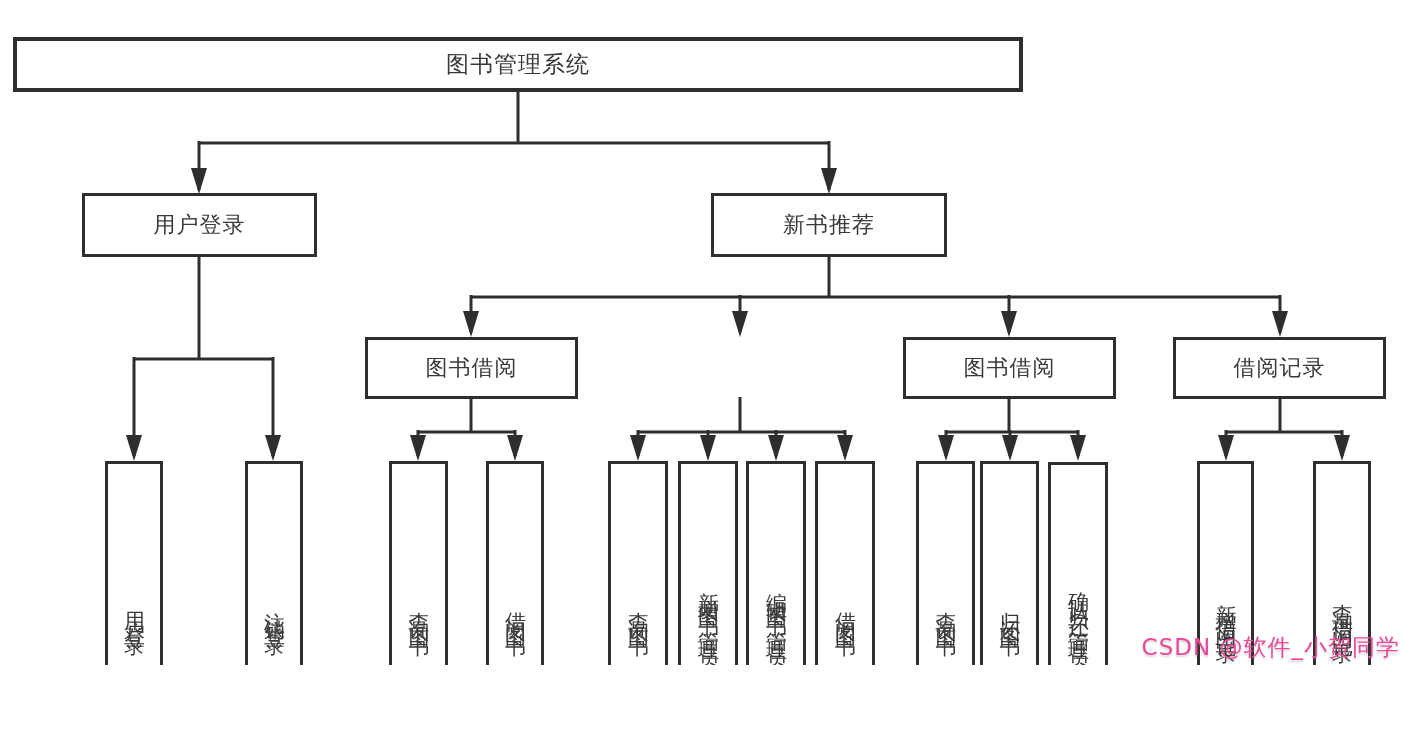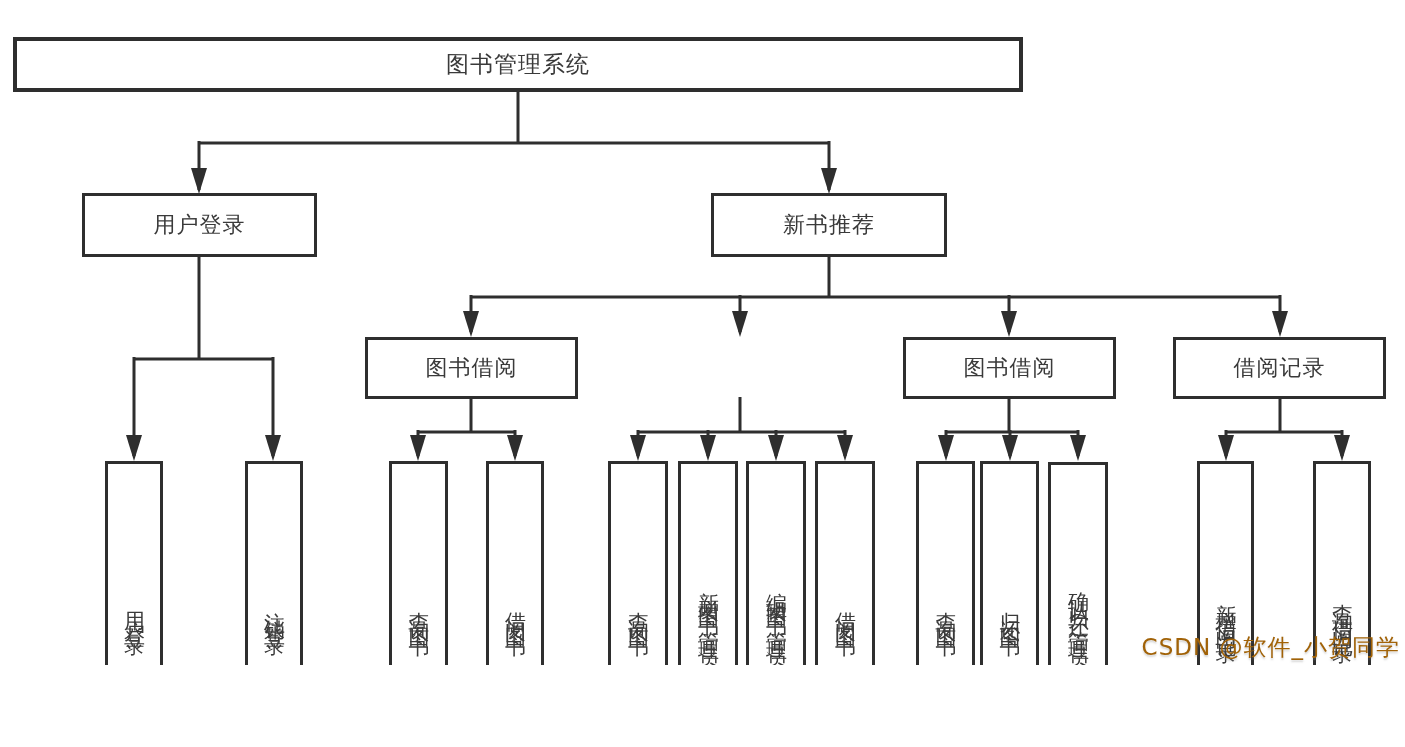--- a/index.html
+++ b/index.html
@@ -50,21 +50,21 @@
     font-size: 21px;
     letter-spacing: 8px;
     line-height: 1;
   }
   .watermark {
     position: absolute;
     right: 5px;
     bottom: 2px;
     font-size: 23px;
     letter-spacing: 1px;
-    color: #a16207;
+    color: #ec4899;
     text-shadow: 0 2px 2px rgba(130,130,130,0.35);
     white-space: nowrap;
   }
 </style>
 </head>
 <body>
 
 <div class="stage">
 
   <svg class="wires" viewBox="0 0 1405 747" xmlns="http://www.w3.org/2000/svg">

